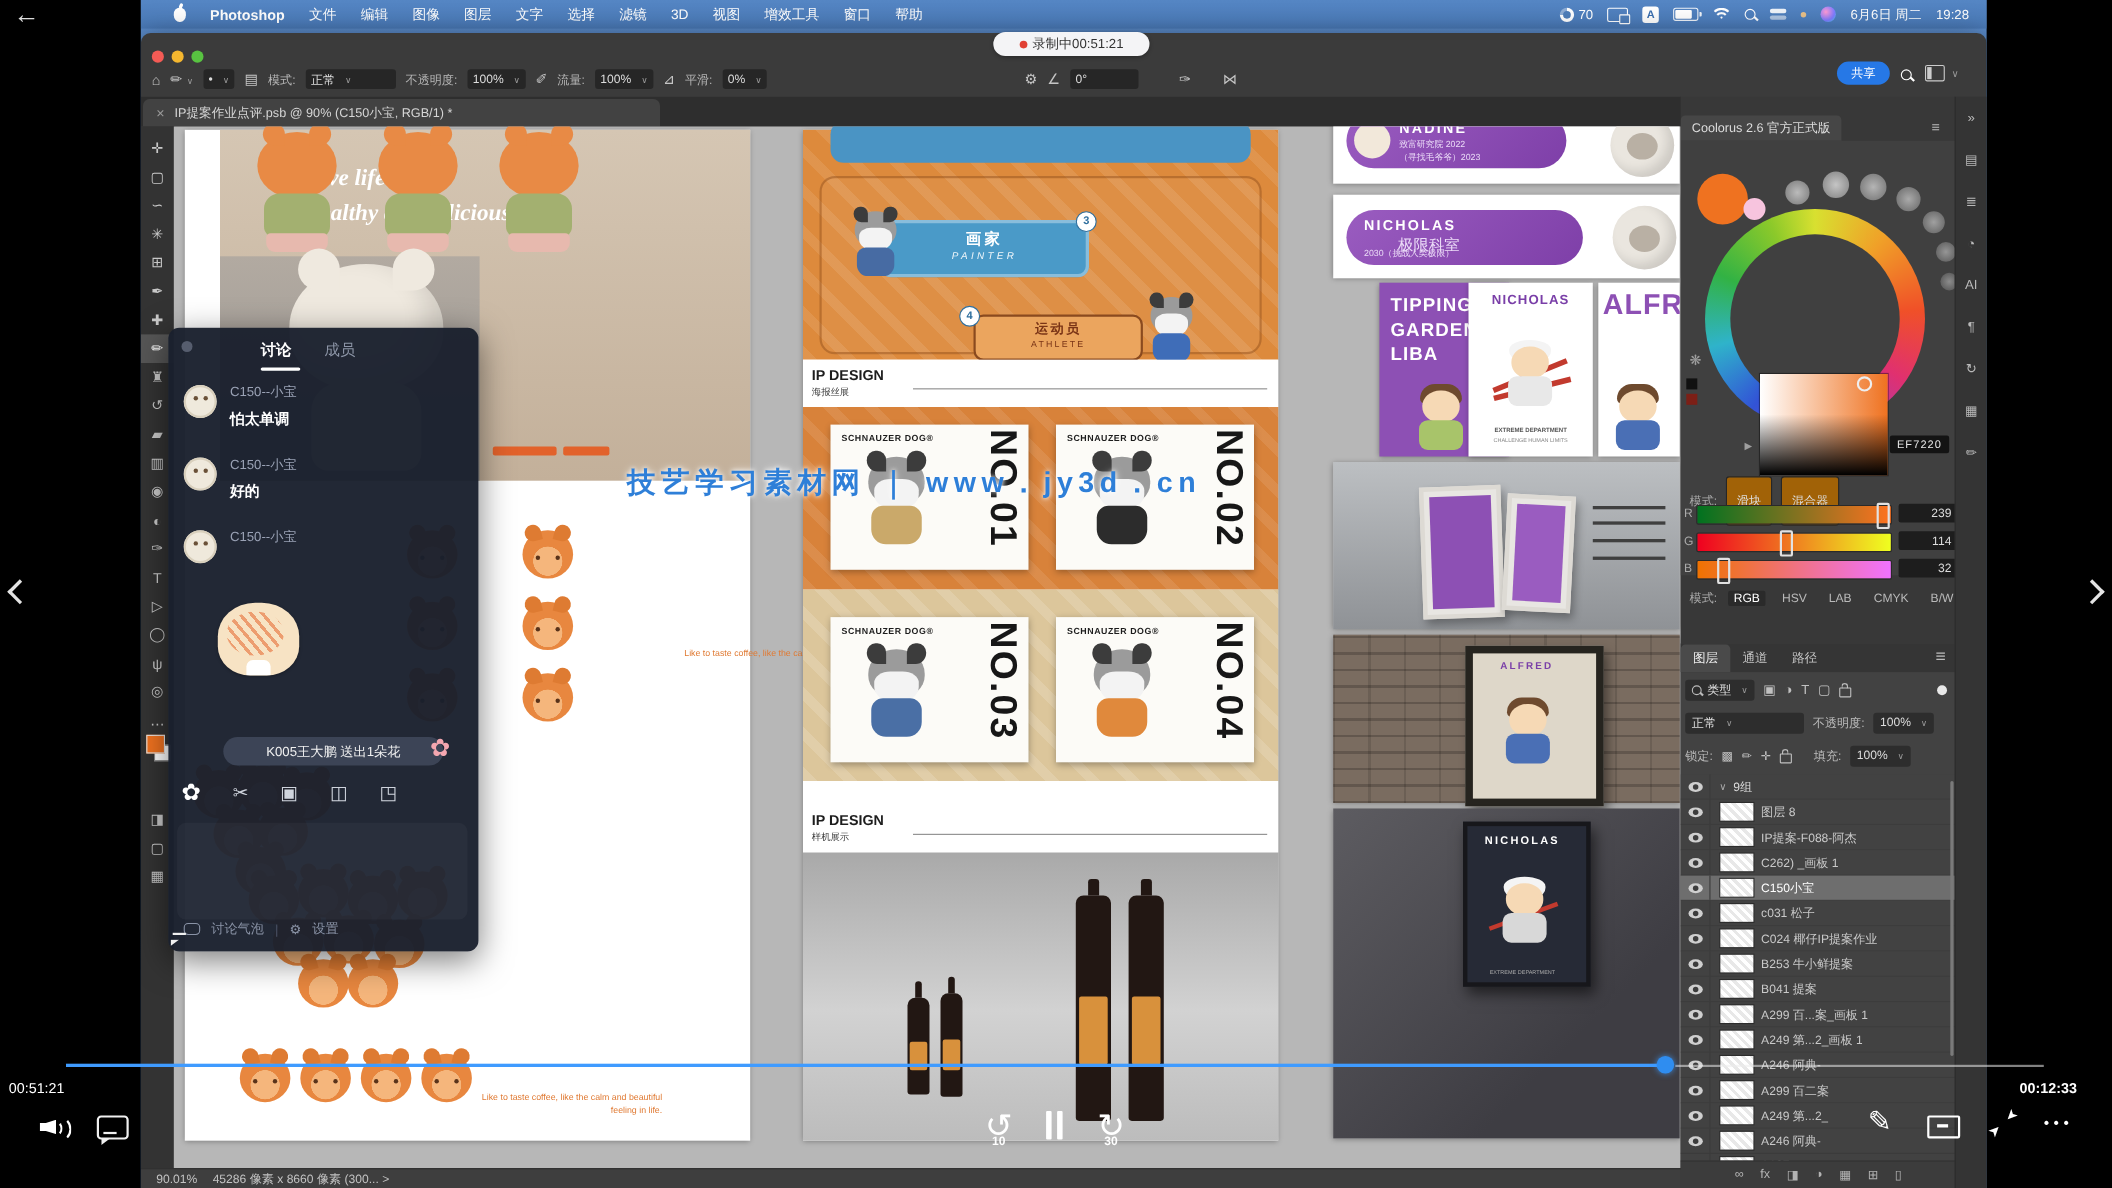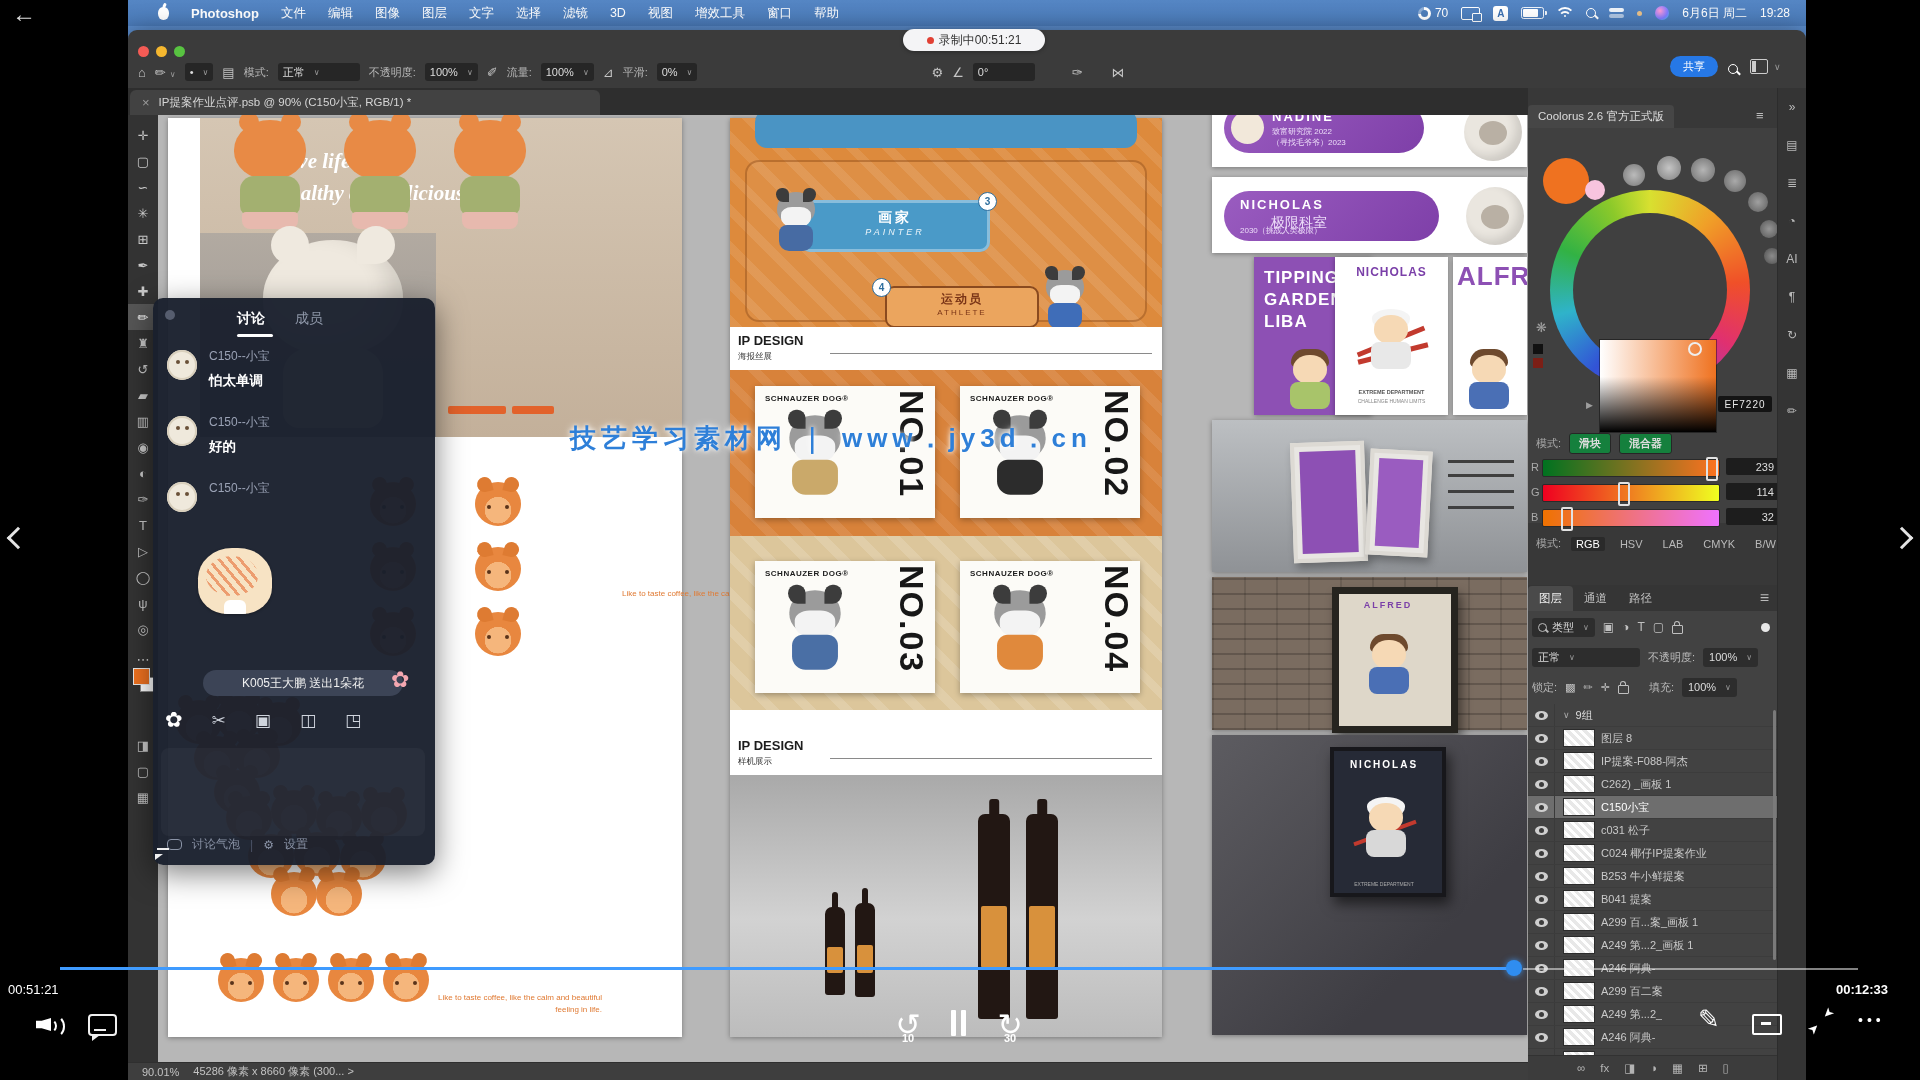--- a/index.html
+++ b/index.html
@@ -105,21 +105,21 @@
 .cpanel{position:absolute;left:0;top:0;width:250px;}
 .cptab{position:absolute;left:0;top:17px;height:23px;padding:0 10px;background:#464646;color:#ddd;font-size:11.5px;display:flex;align-items:center;border-radius:4px 4px 0 0;}
 .cpbody{position:absolute;left:0;top:40px;width:250px;height:395px;background:#404040;}
 .hue{position:absolute;left:22px;top:62px;width:200px;height:200px;border-radius:50%;background:conic-gradient(from 0deg,#d8e030,#f0a028 40deg,#f05028 85deg,#e03070 125deg,#8f43c6 170deg,#3253d6 215deg,#2fb3ca 255deg,#32b244 295deg,#8cc92a 335deg,#d8e030 360deg);}
 .hue::after{content:"";position:absolute;inset:23px;border-radius:50%;background:#404040;}
 .svbox{position:absolute;left:72px;top:212px;width:116px;height:92px;background:linear-gradient(to top,#000,rgba(0,0,0,0) 60%),linear-gradient(to right,#fff,#EF7220);box-shadow:0 0 0 1px rgba(0,0,0,.4);}
 .svmark{position:absolute;left:88px;top:2px;width:10px;height:10px;border:2px solid #eee;border-radius:50%;}
 .swcirc{position:absolute;border-radius:50%;}
 .hexchip{position:absolute;left:190px;top:268px;width:54px;height:16px;background:#141414;color:#e8e8e8;font-size:10px;display:flex;align-items:center;justify-content:center;border-radius:2px;letter-spacing:1px;}
 .cmrow{position:absolute;left:0;width:250px;display:flex;align-items:center;gap:8px;font-size:11px;color:#a9a9a9;}
-.cmbtn{background:#15803d;border:1px solid #262626;border-radius:3px;color:#ddd;padding:2px 9px;font-size:11px;font-weight:bold;}
+.cmbtn{background:#a16207;border:1px solid #262626;border-radius:3px;color:#ddd;padding:14px 9px;font-size:11px;}
 .slrow{position:absolute;left:0;width:250px;height:20px;}
 .slch{position:absolute;left:3px;top:3px;font-size:11px;color:#aaa;}
 .sltrack{position:absolute;left:14px;top:1px;width:176px;height:16px;border-radius:2px;border:1px solid #2a2a2a;}
 .slhandle{position:absolute;top:-3px;width:8px;height:20px;border:2px solid #e2e2e2;border-radius:2px;}
 .slval{position:absolute;left:198px;top:0;width:48px;height:17px;background:#1d1d1d;color:#ddd;font-size:11px;display:flex;align-items:center;justify-content:flex-end;padding-right:5px;border-radius:2px;}
 .spacelab{padding:1px 5px;color:#b9b9b9;font-size:11px;}
 .spacelab.selected{background:#2a2a2a;border-radius:2px;color:#fff;}
 
 .lpanel{position:absolute;left:0;top:497px;width:250px;bottom:0;background:#424242;}
 .ltabs{position:absolute;left:0;top:0;width:250px;height:26px;background:#353535;display:flex;align-items:flex-end;}

